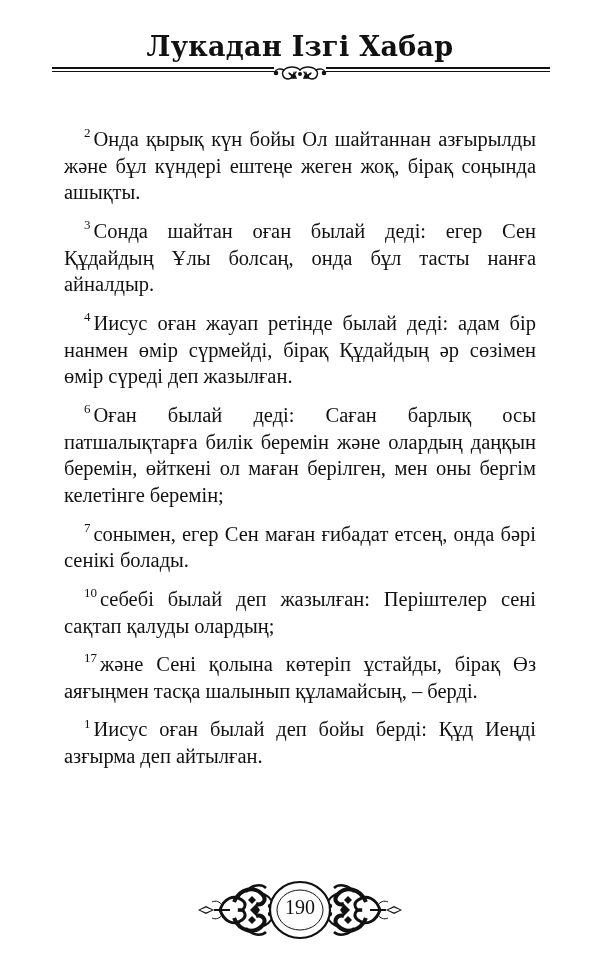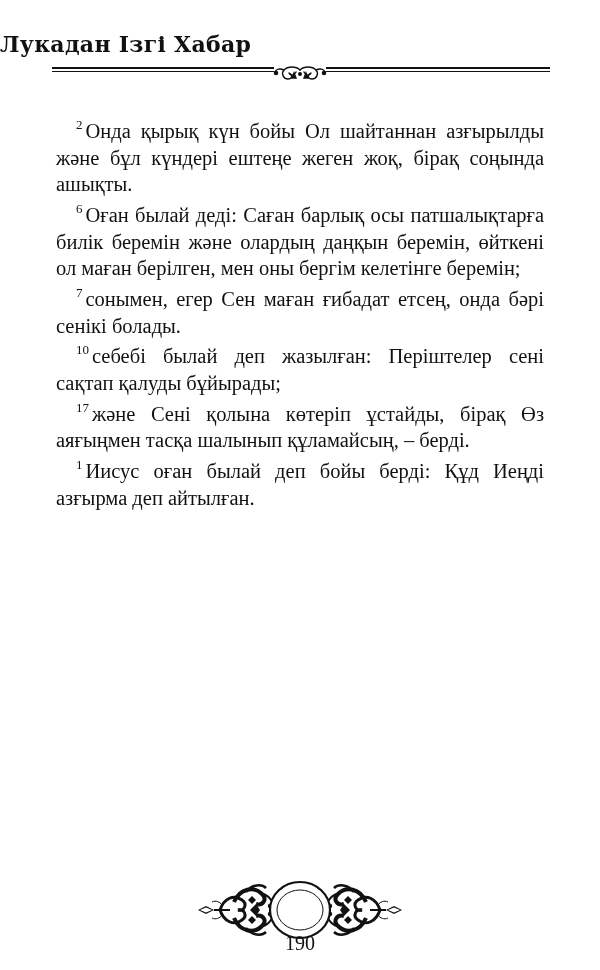--- a/index.html
+++ b/index.html
@@ -20,23 +20,24 @@
       left: 0;
       top: 0;
       width: 600px;
       height: 100px;
     }
     .running-title {
       position: absolute;
       left: 0;
       width: 600px;
       top: 31px;
+      text-align: center;
       font-family: "DejaVu Serif", "Liberation Serif", serif;
       font-weight: bold;
-      font-size: 22px;
+      font-size: 27px;
       letter-spacing: 0.3px;
       color: #111;
     }
     .header-rule {
       position: absolute;
       left: 52px;
       width: 498px;
       height: 0;
       border-top: 2px solid #111;
     }
@@ -52,21 +53,21 @@
     .body-text {
       position: absolute;
       left: 52px;
       top: 114px;
       width: 496px;
       font-size: 20.5px;
       line-height: 26.65px;
       text-align: justify;
     }
     .verse {
-      margin: 4px;
+      margin: 12px;
       text-indent: 20px;
       text-align: justify;
       text-align-last: left;
     }
     .verse-num {
       font-size: 13px;
       vertical-align: super;
       line-height: 0;
       position: relative;
       top: -1px;
@@ -80,21 +81,20 @@
       height: 76px;
     }
     .page-number {
       position: absolute;
       left: 0;
       width: 220px;
       top: 24px;
       text-align: center;
       font-size: 20px;
       color: #111;
-      margin-top: 36px;
     }
   </style>
 </head>
 <body>
 
 <div class="page-header">
   <div class="running-title">Лукадан Ізгі Хабар</div>
   <div class="header-rule r1"></div>
   <div class="header-rule r2"></div>
   <svg class="header-ornament" viewBox="0 0 60 22" xmlns="http://www.w3.org/2000/svg">
@@ -110,23 +110,25 @@
       <path d="M36 9 L38 14 L34 14 Z"></path>
       <circle cx="30" cy="10" r="1.3"></circle>
       <path d="M19 9 C21 12, 24 12, 26 8" fill="none"></path>
       <path d="M41 9 C39 12, 36 12, 34 8" fill="none"></path>
     </g>
   </svg>
 </div>
 
 <div class="body-text">
   <p class="verse"><span class="verse-num">2</span><span>Онда қырық күн бойы Ол шайтаннан азғырылды және бұл күндері ештеңе жеген жоқ, бірақ соңында ашықты.</span></p>
+  <p class="verse"><span class="verse-num">3</span><span>Сонда шайтан оған былай деді: егер Сен Құдайдың Ұлы болсаң, онда бұл тасты нанға айналдыр.</span></p>
+  <p class="verse"><span class="verse-num">4</span><span>Иисус оған жауап ретінде былай деді: адам бір нанмен өмір сүрмейді, бірақ Құдайдың әр сөзімен өмір сүреді деп жазылған.</span></p>
   <p class="verse"><span class="verse-num">6</span><span>Оған былай деді: Саған барлық осы патшалықтарға билік беремін және олардың даңқын беремін, өйткені ол маған берілген, мен оны бергім келетінге беремін;</span></p>
   <p class="verse"><span class="verse-num">7</span><span>сонымен, егер Сен маған ғибадат етсең, онда бәрі сенікі болады.</span></p>
-  <p class="verse"><span class="verse-num">10</span><span>себебі былай деп жазылған: Періштелер сені сақтап қалуды бұйырады;</span></p>
+  <p class="verse"><span class="verse-num">10</span><span>себебі былай деп жазылған: Періштелер сені сақтап қалуды олардың;</span></p>
   <p class="verse"><span class="verse-num">17</span><span>және Сені қолына көтеріп ұстайды, бірақ Өз аяғыңмен тасқа шалынып құламайсың, – берді.</span></p>
   <p class="verse"><span class="verse-num">1</span><span>Иисус оған былай деп бойы берді: Құд Иеңді азғырма деп айтылған.</span></p>
 </div>
 
 <div class="page-footer">
   <svg width="220" height="76" viewBox="0 0 220 76" xmlns="http://www.w3.org/2000/svg" style="position:absolute;left:0;top:0;">
 
     <g fill="#111" stroke="#111">
       <path d="M8 38 L16 34 L24 38 L16 42 Z" stroke="none"></path>
       <path d="M10 38 L16 35.5 L22 38 L16 40.5 Z" fill="#fff" stroke="none"></path>

